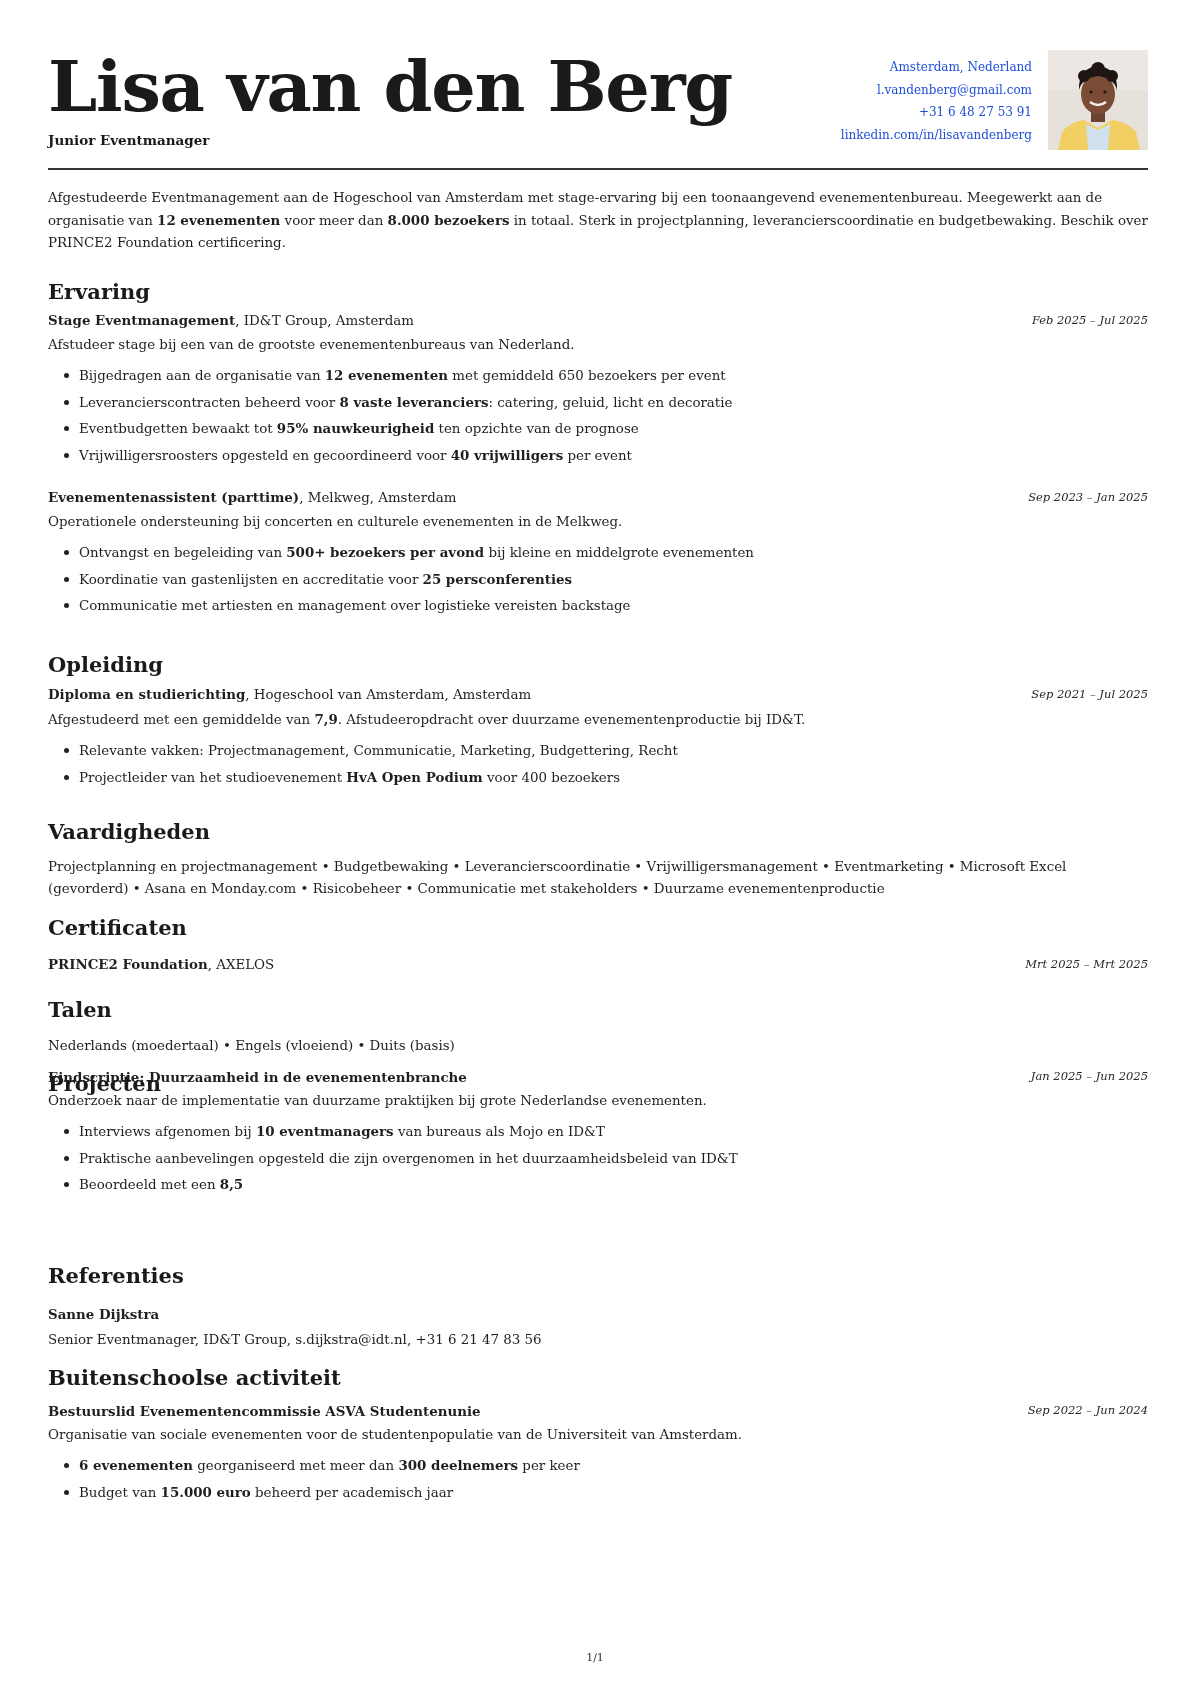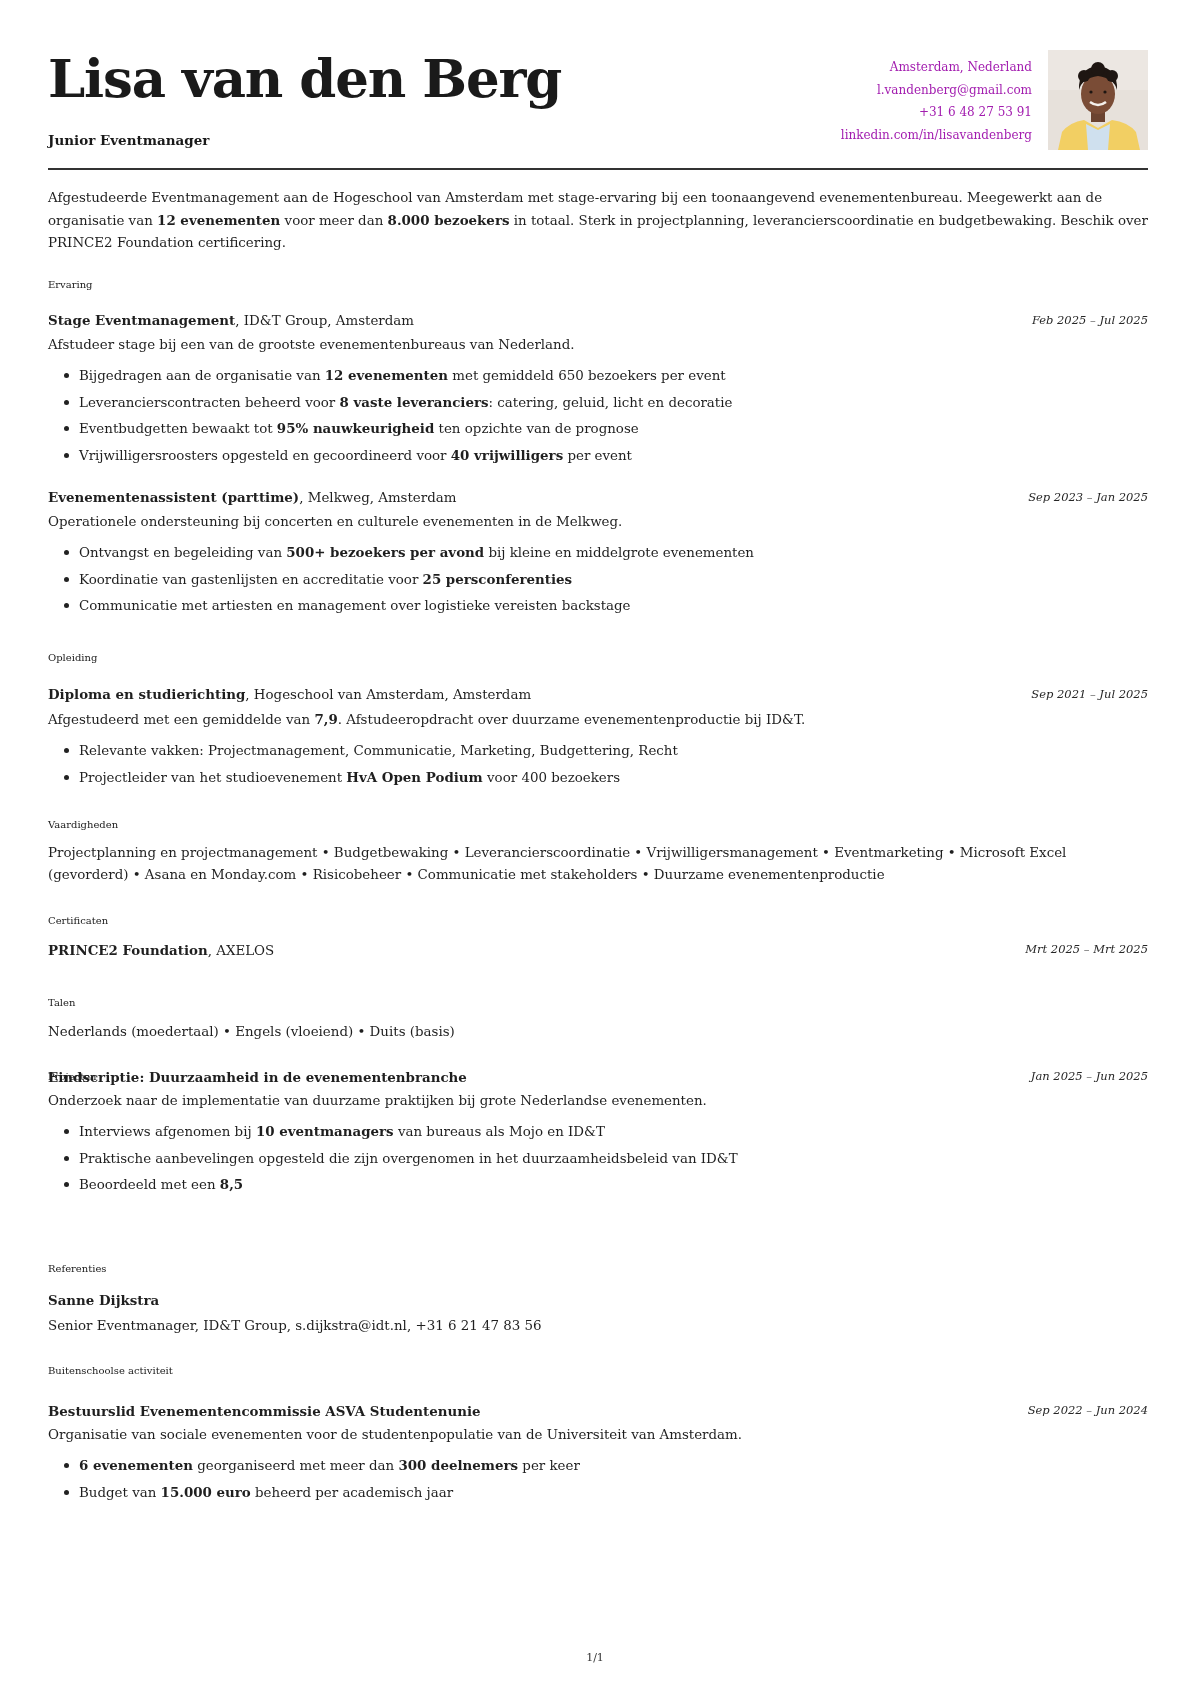--- a/index.html
+++ b/index.html
@@ -10,41 +10,41 @@
     position: relative;
     font-size: 13.2px;
     line-height: 1.35;
   }
   .page { position: absolute; left: 48px; top: 0; width: 1100px; }
 
   .header { position: relative; height: 170px; }
   .name {
     position: absolute; left: 0; top: 52px;
     font-family: "DejaVu Serif", "Liberation Serif", serif;
-    font-weight: bold; font-size: 53px; letter-spacing: -1.2px;
+    font-weight: bold; font-size: 70px; letter-spacing: -1.2px;
     color: #1a1a1a; line-height: 1;
   }
   .jobtitle {
     position: absolute; left: 0; top: 131px;
     font-weight: bold; font-size: 13.5px; color: #1a1a1a;
   }
   .contact {
     position: absolute; right: 116px; top: 56px;
-    text-align: right; font-size: 12px; color: #a21caf; line-height: 22.5px;
+    text-align: right; font-size: 12px; color: #1d4ed8; line-height: 22.5px;
   }
   .photo {
     position: absolute; right: 0; top: 50px; width: 100px; height: 100px;
     background: #e7e1db; overflow: hidden;
   }
   .rule { position: absolute; left: 0; top: 168px; width: 1100px; height: 2px; background: #333; }
 
   .summary { position: absolute; left: 0; top: 187px; width: 1100px; font-size: 13.4px; line-height: 22px; }
 
   .abs { position: absolute; left: 0; width: 1100px; }
-  .section-title { font-weight: normal; font-size: 10px; color: #1a1a1a; }
+  .section-title { font-weight: bold; font-size: 21px; color: #1a1a1a; }
   .entry-head { display: flex; justify-content: space-between; font-size: 13.4px; align-items: center; }
   .entry-head b { font-weight: bold; }
   .date { font-style: italic; font-size: 11.5px; color: #262626; }
   .desc { font-size: 13.4px; margin-top: 6px; }
   ul.bullets { list-style: none; margin-top: 12px; padding-left: 16px; }
   ul.bullets li { position: relative; padding-left: 15px; font-size: 13.4px; height: 26.5px; }
   ul.bullets li::before {
     content: ""; position: absolute; left: 0; top: 7px;
     width: 5px; height: 5px; border-radius: 50%; background: #222;
   }

